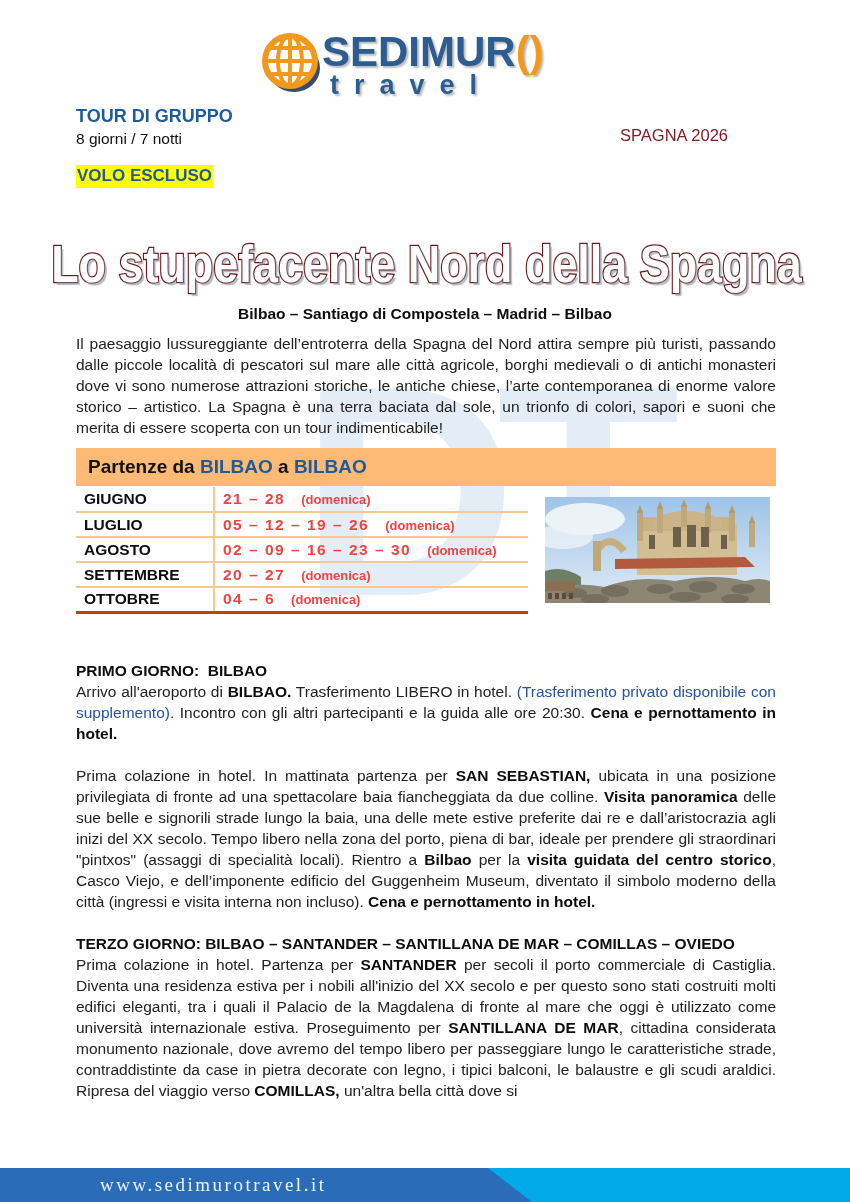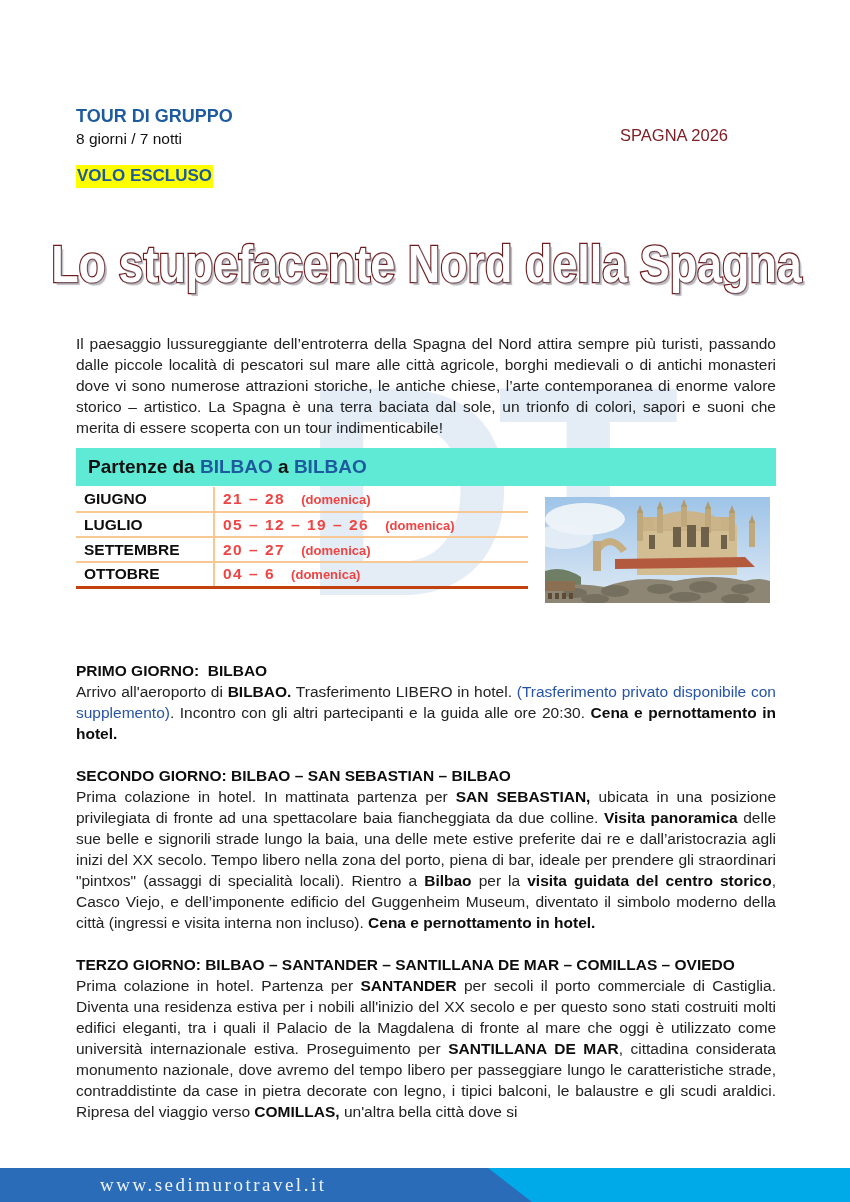--- a/index.html
+++ b/index.html
@@ -50,21 +50,21 @@
     white-space:nowrap;
   }
   .hero-subtitle { position:absolute; left:0; top:305px; width:850px; text-align:center; font-size:15.5px; font-weight:bold; color:#0d0d0d; z-index:2; }
   .intro {
     position:absolute; left:76px; top:333px; width:700px; z-index:2;
     font-size:15.5px; line-height:21px; text-align:justify; color:#222;
   }
   
   .dep-banner {
     position:absolute; left:76px; top:448px; width:700px; height:38px; z-index:1;
-    background:#5eead4; display:flex; align-items:center; padding-left:12px;
+    background:#fdba74; display:flex; align-items:center; padding-left:12px;
     font-size:19px; font-weight:bold; color:#111;
   }
   .dep-banner .city { color:#1e5b9e; }
   .dep-banner span { white-space:pre; }
   .dep-table {
     position:absolute; left:76px; top:487px; width:452px; z-index:1;
     border-collapse:collapse;
   }
   .dep-table td {
     border-top:2px solid #f8c894; border-right:2px solid #f8c894;
@@ -98,29 +98,47 @@
     font-family:"Liberation Serif", serif; font-size:19px; letter-spacing:2.5px;
   }
 </style>
 </head>
 <body>
 
 <div class="page">
 
   <div class="watermark">DT</div>
 
+  <div class="logo">
+    <div class="logo-inner">
+      <svg class="globe" viewBox="0 0 64 64">
+        <ellipse cx="34" cy="36" rx="26" ry="24" fill="#24365c" opacity="0.9"></ellipse>
+        <circle cx="30" cy="29" r="25" fill="#ffffff" stroke="#f2991c" stroke-width="6"></circle>
+        <line x1="30" y1="4" x2="30" y2="54" stroke="#f2991c" stroke-width="4"></line>
+        <ellipse cx="30" cy="29" rx="12" ry="25" fill="none" stroke="#f2991c" stroke-width="4"></ellipse>
+        <line x1="5" y1="29" x2="55" y2="29" stroke="#f2991c" stroke-width="4"></line>
+        <line x1="8" y1="16" x2="52" y2="16" stroke="#f2991c" stroke-width="4"></line>
+        <line x1="8" y1="42" x2="52" y2="42" stroke="#f2991c" stroke-width="4"></line>
+      </svg>
+      <div class="brand-line">
+        <span class="brand-main">SEDIMUR</span><span class="brand-suffix">()</span>
+      </div>
+      <div class="brand-sub">travel</div>
+    </div>
+  </div>
 
   <div class="tour-type">TOUR DI GRUPPO</div>
   <div class="duration">8 giorni / 7 notti</div>
   <div class="season">SPAGNA 2026</div>
   <div class="flight-note">VOLO ESCLUSO</div>
 
   <div class="hero-title-wrap">
     <div class="hero-title">Lo stupefacente Nord della Spagna</div>
   </div>
+  <div class="hero-subtitle">Bilbao – Santiago di Compostela – Madrid – Bilbao</div>
   <div class="intro">Il paesaggio lussureggiante dell’entroterra della Spagna del Nord attira sempre più turisti, passando dalle piccole località di pescatori sul mare alle città agricole, borghi medievali o di antichi monasteri dove vi sono numerose attrazioni storiche, le antiche chiese, l’arte contemporanea di enorme valore storico – artistico. La Spagna è una terra baciata dal sole, un trionfo di colori, sapori e suoni che merita di essere scoperta con un tour indimenticabile!</div>
 
   <div class="dep-banner">
     <span>Partenze da </span>
       <span class="city">BILBAO</span>
       <span> a </span>
       <span class="city">BILBAO</span>
   </div>
 
   <table class="dep-table">
@@ -128,20 +146,24 @@
     <tr>
       <td class="cell-month">GIUGNO</td>
       <td class="cell-dates"><span>21 – 28</span><span class="note">(domenica)</span></td>
     </tr>
 
     <tr>
       <td class="cell-month">LUGLIO</td>
       <td class="cell-dates"><span>05 – 12 – 19 – 26</span><span class="note">(domenica)</span></td>
     </tr>
 
+    <tr>
+      <td class="cell-month">AGOSTO</td>
+      <td class="cell-dates"><span>02 – 09 – 16 – 23 – 30</span><span class="note">(domenica)</span></td>
+    </tr>
 
     <tr>
       <td class="cell-month">SETTEMBRE</td>
       <td class="cell-dates"><span>20 – 27</span><span class="note">(domenica)</span></td>
     </tr>
 
     <tr>
       <td class="cell-month">OTTOBRE</td>
       <td class="cell-dates"><span>04 – 6</span><span class="note">(domenica)</span></td>
     </tr>
@@ -212,21 +234,20 @@
       </g>
   </svg>
 
   <div class="itinerary">
     <div class="day">
       <h3>PRIMO GIORNO:  BILBAO</h3>
       <p><span>Arrivo all'aeroporto di </span><span class="b">BILBAO.</span><span> Trasferimento LIBERO in hotel. </span><span class="blue">(Trasferimento privato disponibile con supplemento)</span><span>. Incontro con gli altri partecipanti e la guida alle ore 20:30. </span><span class="b">Cena e pernottamento in hotel.</span></p>
     </div>
 
     <div class="day">
-      <h3>SECONDO GIORNO: BILBAO – SAN SEBASTIAN – BILBAO</h3>
       <p><span>Prima colazione in hotel. In mattinata partenza per </span><span class="b">SAN SEBASTIAN,</span><span> ubicata in una posizione privilegiata di fronte ad una spettacolare baia fiancheggiata da due colline. </span><span class="b">Visita panoramica</span><span> delle sue belle e signorili strade lungo la baia, una delle mete estive preferite dai re e dall’aristocrazia agli inizi del XX secolo. Tempo libero nella zona del porto, piena di bar, ideale per prendere gli straordinari "pintxos" (assaggi di specialità locali). Rientro a </span><span class="b">Bilbao</span><span> per la </span><span class="b">visita guidata del centro storico</span><span>, Casco Viejo, e dell’imponente edificio del Guggenheim Museum, diventato il simbolo moderno della città (ingressi e visita interna non incluso). </span><span class="b">Cena e pernottamento in hotel.</span></p>
     </div>
 
     <div class="day">
       <h3>TERZO GIORNO: BILBAO – SANTANDER – SANTILLANA DE MAR – COMILLAS – OVIEDO</h3>
       <p><span>Prima colazione in hotel. Partenza per </span><span class="b">SANTANDER</span><span> per secoli il porto commerciale di Castiglia. Diventa una residenza estiva per i nobili all'inizio del XX secolo e per questo sono stati costruiti molti edifici eleganti, tra i quali il Palacio de la Magdalena di fronte al mare che oggi è utilizzato come università internazionale estiva. Proseguimento per </span><span class="b">SANTILLANA DE MAR</span><span>, cittadina considerata monumento nazionale, dove avremo del tempo libero per passeggiare lungo le caratteristiche strade, contraddistinte da case in pietra decorate con legno, i tipici balconi, le balaustre e gli scudi araldici. Ripresa del viaggio verso </span><span class="b">COMILLAS,</span><span> un'altra bella città dove si</span></p>
     </div>
   </div>
 
   <div class="footer">

